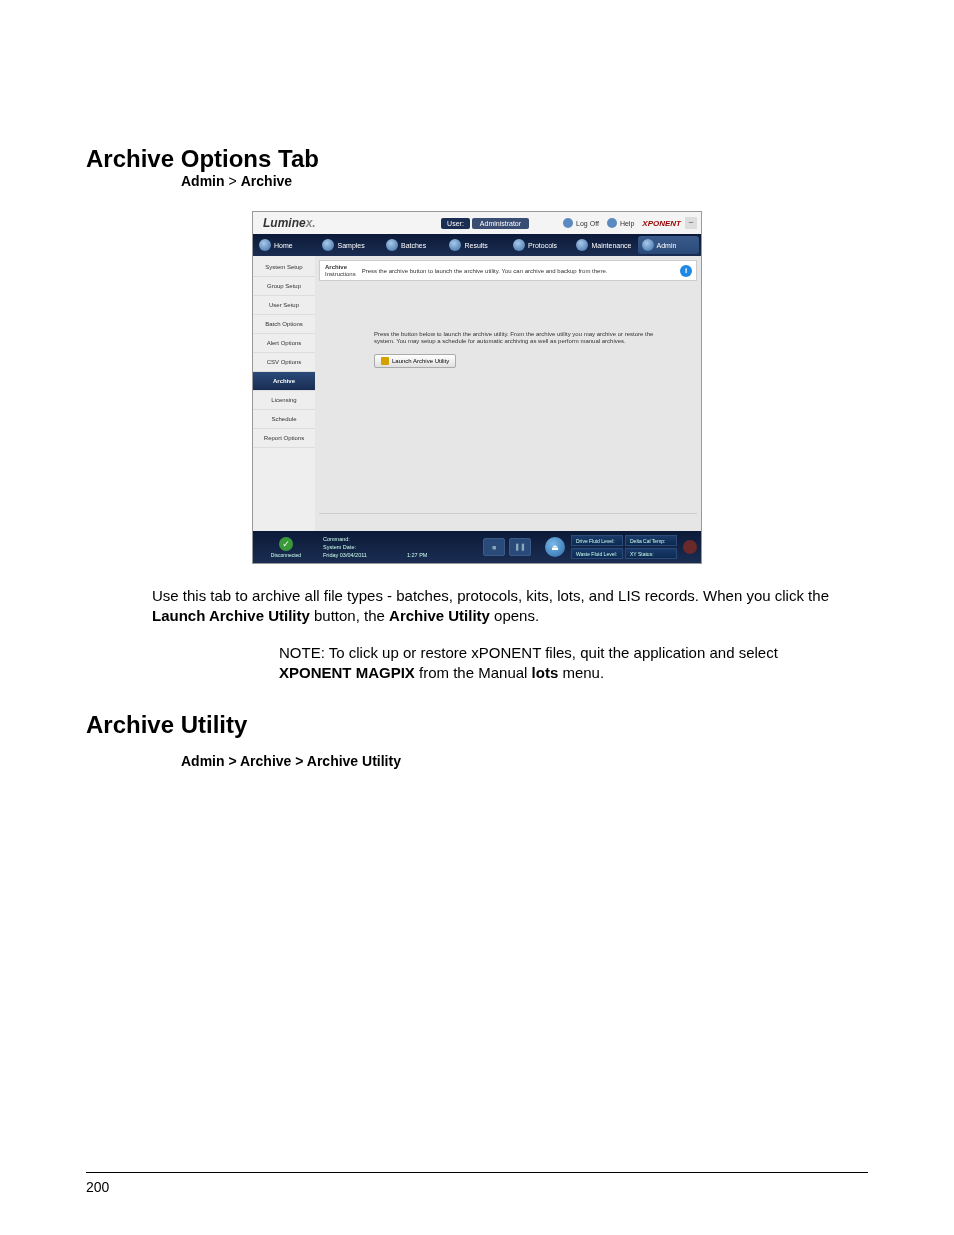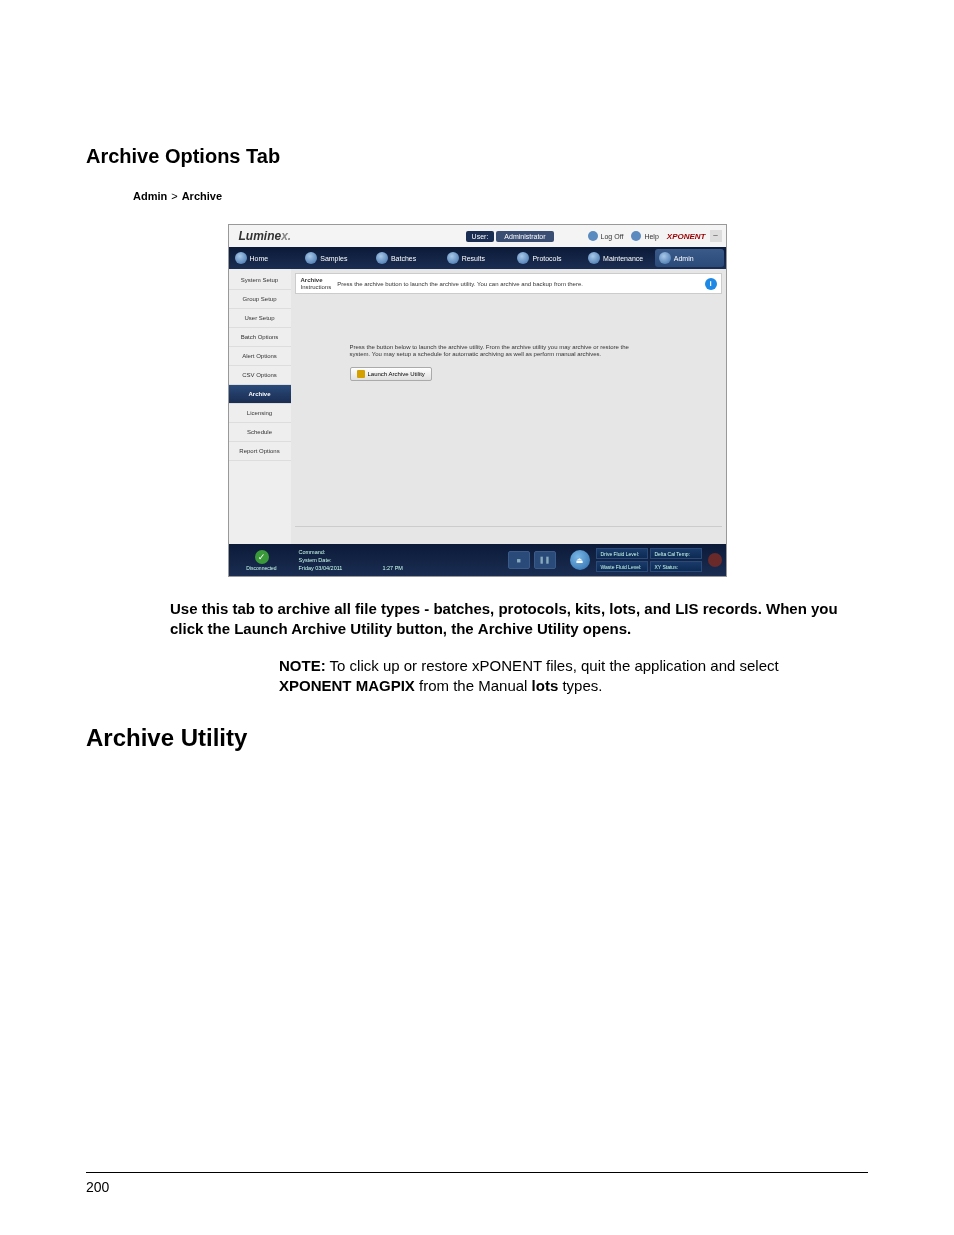--- a/index.html
+++ b/index.html
@@ -1,23 +1,23 @@
 <!DOCTYPE html>
 <html><head>
 <meta charset="utf-8">
 <style>
   * { box-sizing: border-box; margin: 0; padding: 0; }
   html, body { width: 954px; height: 1235px; background: #fff; font-family: Arial, Helvetica, sans-serif; color: #000; }
   .page { position: relative; width: 954px; height: 1235px; padding: 145px 86px 60px 86px; }
-  h1 { font-size: 20px; font-weight: bold; margin-bottom: 22px; }
+  h1 { font-size: 24px; font-weight: bold; }
   h2 { font-size: 24px; font-weight: bold; margin-bottom: 14px; }
-  .breadcrumb { font-size: 11px; font-weight: bold; margin-left: 47px; margin-bottom: 22px; }
+  .breadcrumb { font-size: 14px; font-weight: bold; margin-left: 95px; margin-bottom: 22px; }
   .breadcrumb .sep { font-weight: normal; padding: 0 4px; }
   .screenshot-wrap { width: 100%; display: flex; justify-content: center; margin-bottom: 22px; }
-  .screenshot { width: 499px; border: 1px solid #999; background: #a21caf; font-family: Arial, sans-serif; }
+  .screenshot { width: 450px; border: 1px solid #999; background: #a21caf; font-family: Arial, sans-serif; }
 
   
   .ss-titlebar { background: #f4f4f4; height: 22px; display: flex; align-items: center; padding: 0 4px; color: #333; }
   .ss-brand { font-style: italic; font-weight: bold; font-size: 12px; padding: 0 6px; flex: 0 0 auto; }
   .ss-brand .x { color: #888; }
   .ss-titlebar-spacer { flex: 1; }
   .ss-user-label { font-size: 7px; background: #1a2d52; color: #fff; padding: 2px 6px; border-radius: 2px; margin-right: 2px; }
   .ss-user-val { font-size: 7px; background: #3a4d72; color: #fff; padding: 2px 8px; border-radius: 2px; margin-right: 30px;}
   .ss-title-btn { font-size: 7px; padding: 2px 4px; color: #333; display: inline-flex; align-items: center; gap: 3px;}
   .ss-title-icon { width: 10px; height: 10px; border-radius: 50%; background: #5a8abf; display:inline-block; }
@@ -61,23 +61,23 @@
   .ss-status-ctrl { display:flex; gap:4px; align-items:center; padding: 0 8px;}
   .ss-ctrl-btn { width:22px; height:18px; background:#2a4a7a; border:1px solid #3a5a8a; border-radius:2px; display:flex; align-items:center; justify-content:center; color:#8ab; font-size:7px;}
   .ss-eject { width:20px; height:20px; border-radius:50%; background: radial-gradient(circle at 40% 35%, #7ab8e8, #2a6aa8); display:flex; align-items:center; justify-content:center; color:#fff; font-size:8px; margin:0 6px;}
   .ss-status-right { display:flex; gap:2px; padding-right:2px;}
   .ss-status-box { background: linear-gradient(#1a3a6a,#0c2a52); border:1px solid #2a4a7a; padding:1px 4px; min-width:52px; font-size:5px; height:11px; line-height:9px;}
   .ss-status-right-col { display:flex; flex-direction:column; gap:2px;}
   .ss-power { width:14px; height:14px; border-radius:50%; background:#6a2a2a; margin-left:4px; align-self:center;}
 
   
   .para { font-size: 15px; line-height: 1.35; margin: 0 0 16px 113px; }
-  .para.first { margin-left: 84px; font-weight: bold; }
+  .para.first { margin-left: 66px; }
   .note { font-size: 15px; line-height: 1.35; margin: 0 0 28px 193px; max-width: 560px; }
-  .note-label { font-weight: bold; }
+  .note-label { font-weight: normal; }
 
   .footer { position: absolute; bottom: 40px; left: 86px; right: 86px; border-top: 1px solid #000; padding-top: 6px; font-size: 14px; }
 </style>
 </head>
 <body>
 
 <div class="page">
   <h1>Archive Options Tab</h1>
 
   <div class="breadcrumb">
@@ -200,22 +200,23 @@
         </div>
       </div>
     </div>
   </div>
 
   <p class="para first">
     <span>Use this tab to archive all file types - batches, protocols, kits, lots, and LIS records. When you click the </span><b>Launch Archive Utility</b><span> button, the </span><b>Archive Utility</b><span> opens.</span>
   </p>
 
   <p class="note">
-    <span class="note-label">NOTE:</span><span>  To click up or restore xPONENT files, quit the application and select </span><b>XPONENT MAGPIX</b><span> from the Manual </span><b>lots</b><span> types.</span>
+    <span class="note-label">NOTE:</span><span>  To click up or restore xPONENT files, quit the application and select </span><b>XPONENT MAGPIX</b><span> from the Manual </span><b>lots</b><span> menu.</span>
   </p>
 
   <h2>Archive Utility</h2>
 
+  <div class="breadcrumb">Admin &gt; Archive &gt; Archive Utility</div>
 
   <div class="footer">
     <div>200</div>
   </div>
 </div>
 
 </body></html>

